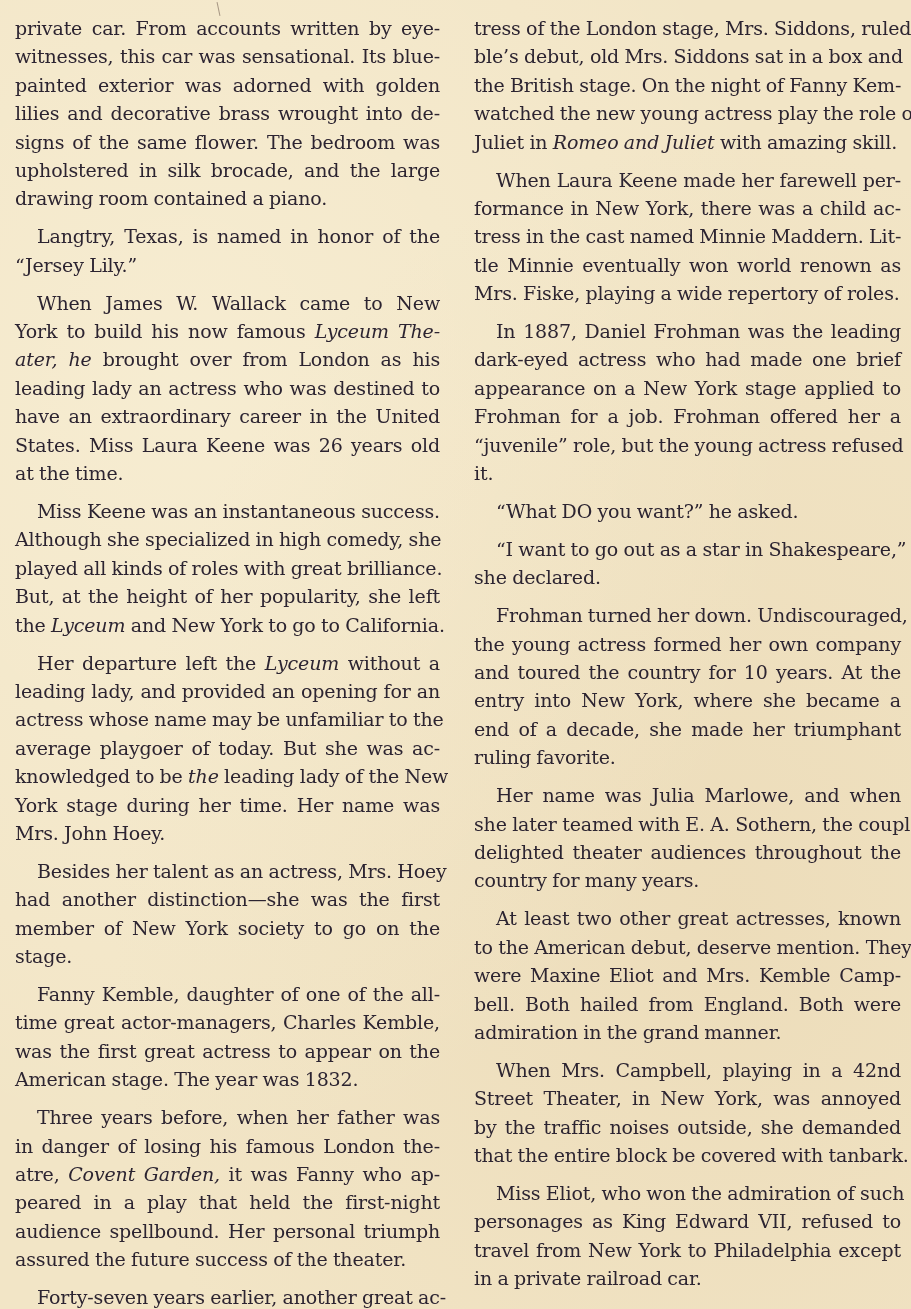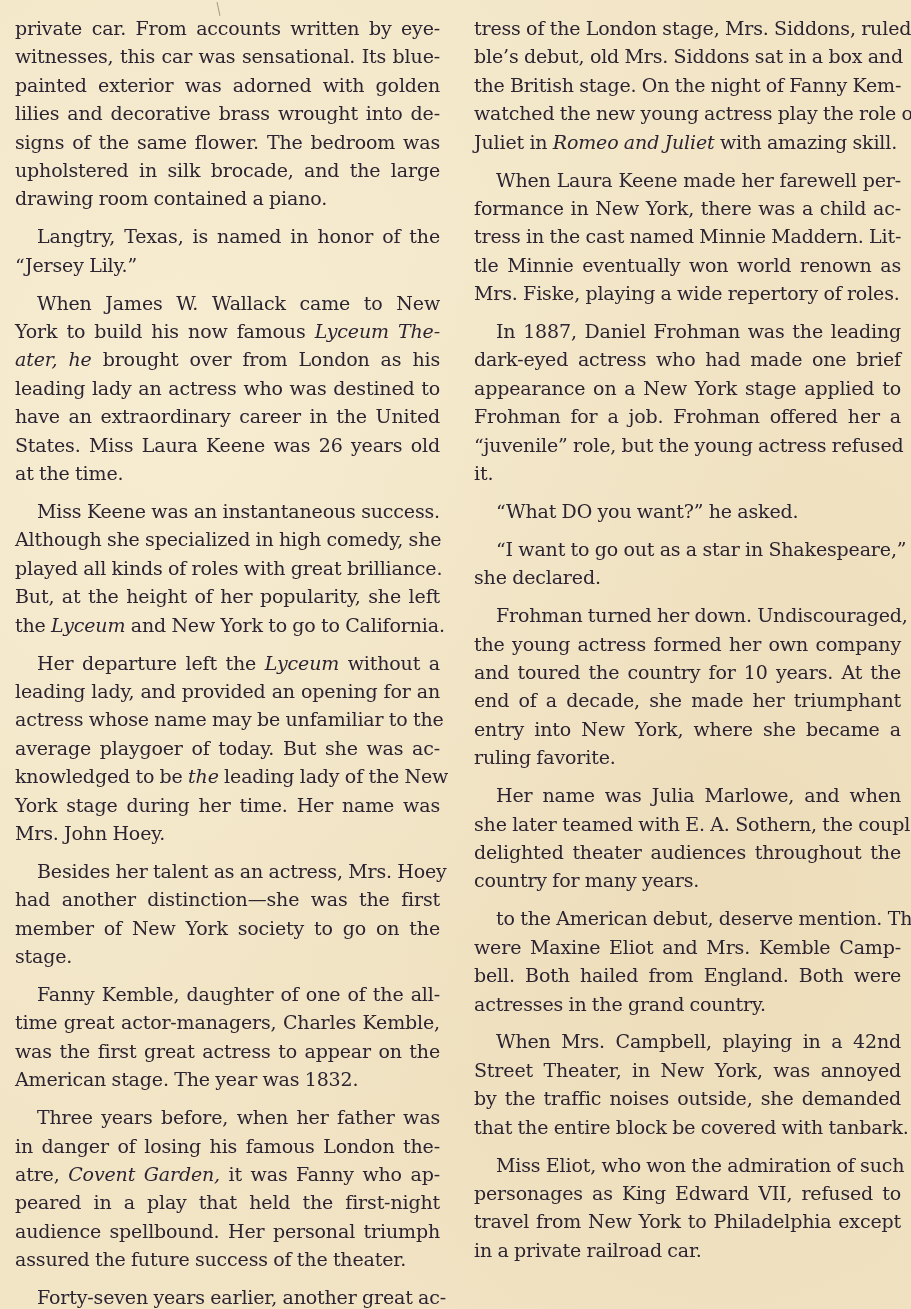--- a/index.html
+++ b/index.html
@@ -167,35 +167,36 @@
         <span class="line last">“What DO you want?” he asked.</span>
       </p>
       <p class="para indent">
         <span class="line">“I want to go out as a star in Shakespeare,”</span>
         <span class="line last">she declared.</span>
       </p>
       <p class="para indent">
         <span class="line">Frohman turned her down. Undiscouraged,</span>
         <span class="line">the young actress formed her own company</span>
         <span class="line">and toured the country for 10 years. At the</span>
+        <span class="line">entry into New York, where she became a</span>
         <span class="line">end of a decade, she made her triumphant</span>
-        <span class="line">entry into New York, where she became a</span>
         <span class="line last">ruling favorite.</span>
       </p>
       <p class="para indent">
         <span class="line">Her name was Julia Marlowe, and when</span>
         <span class="line">she later teamed with E. A. Sothern, the couple</span>
         <span class="line">delighted theater audiences throughout the</span>
         <span class="line last">country for many years.</span>
       </p>
       <p class="para indent">
+        <span class="line">At least two other great actresses, known</span>
         <span class="line">to the American debut, deserve mention. They</span>
         <span class="line">were Maxine Eliot and Mrs. Kemble Camp-</span>
         <span class="line">bell. Both hailed from England. Both were</span>
-        <span class="line last">actresses in the grand country.</span>
+        <span class="line last">admiration in the grand manner.</span>
       </p>
       <p class="para indent">
         <span class="line">When Mrs. Campbell, playing in a 42nd</span>
         <span class="line">Street Theater, in New York, was annoyed</span>
         <span class="line">by the traffic noises outside, she demanded</span>
         <span class="line last">that the entire block be covered with tanbark.</span>
       </p>
       <p class="para indent">
         <span class="line">Miss Eliot, who won the admiration of such</span>
         <span class="line">personages as King Edward VII, refused to</span>

